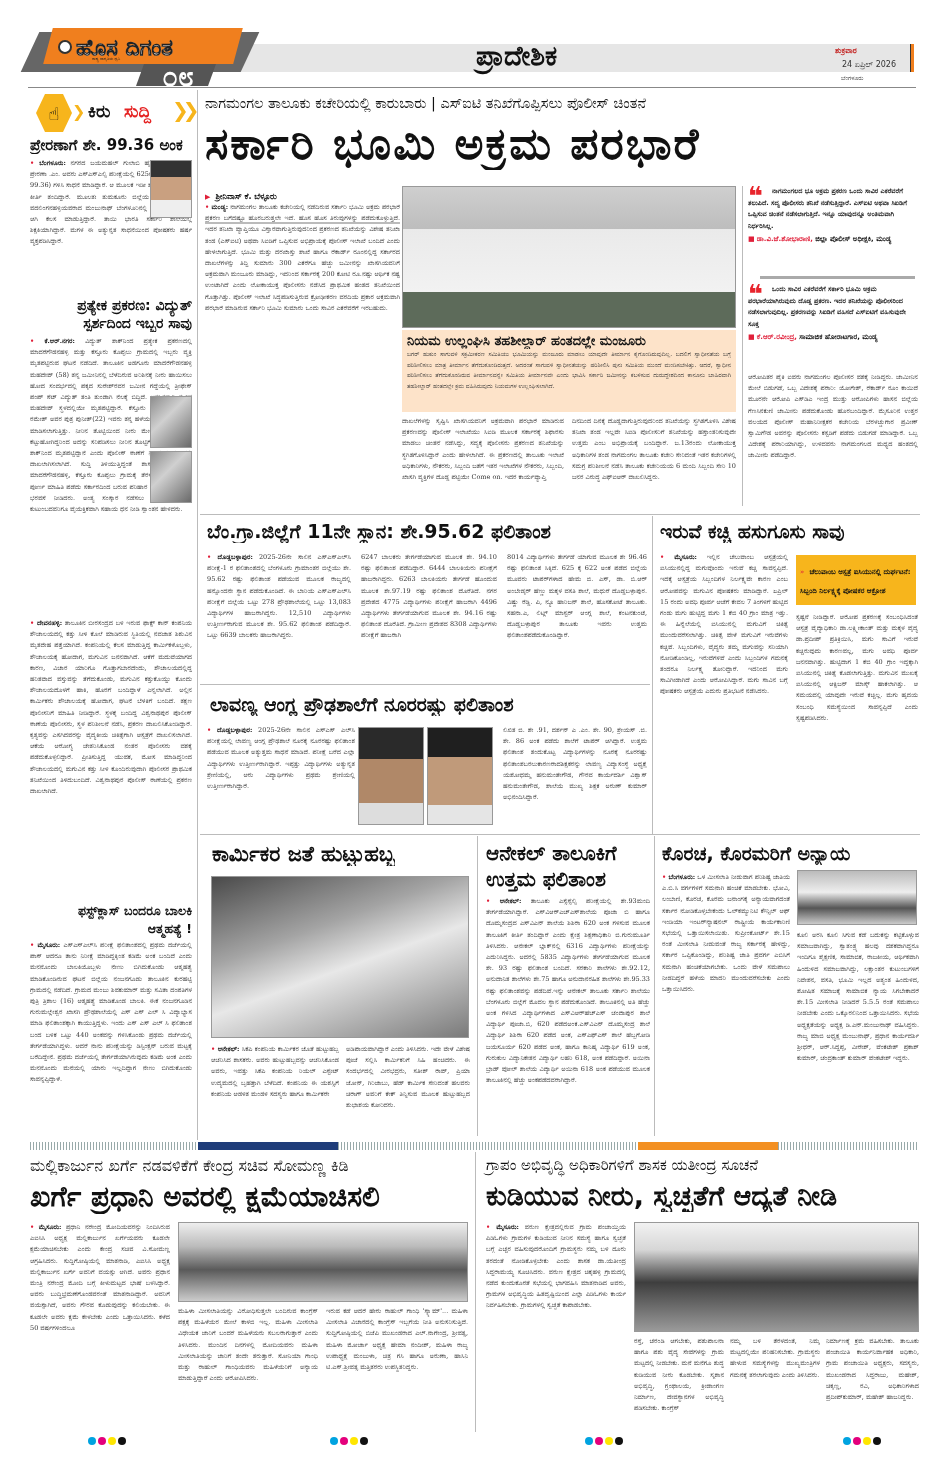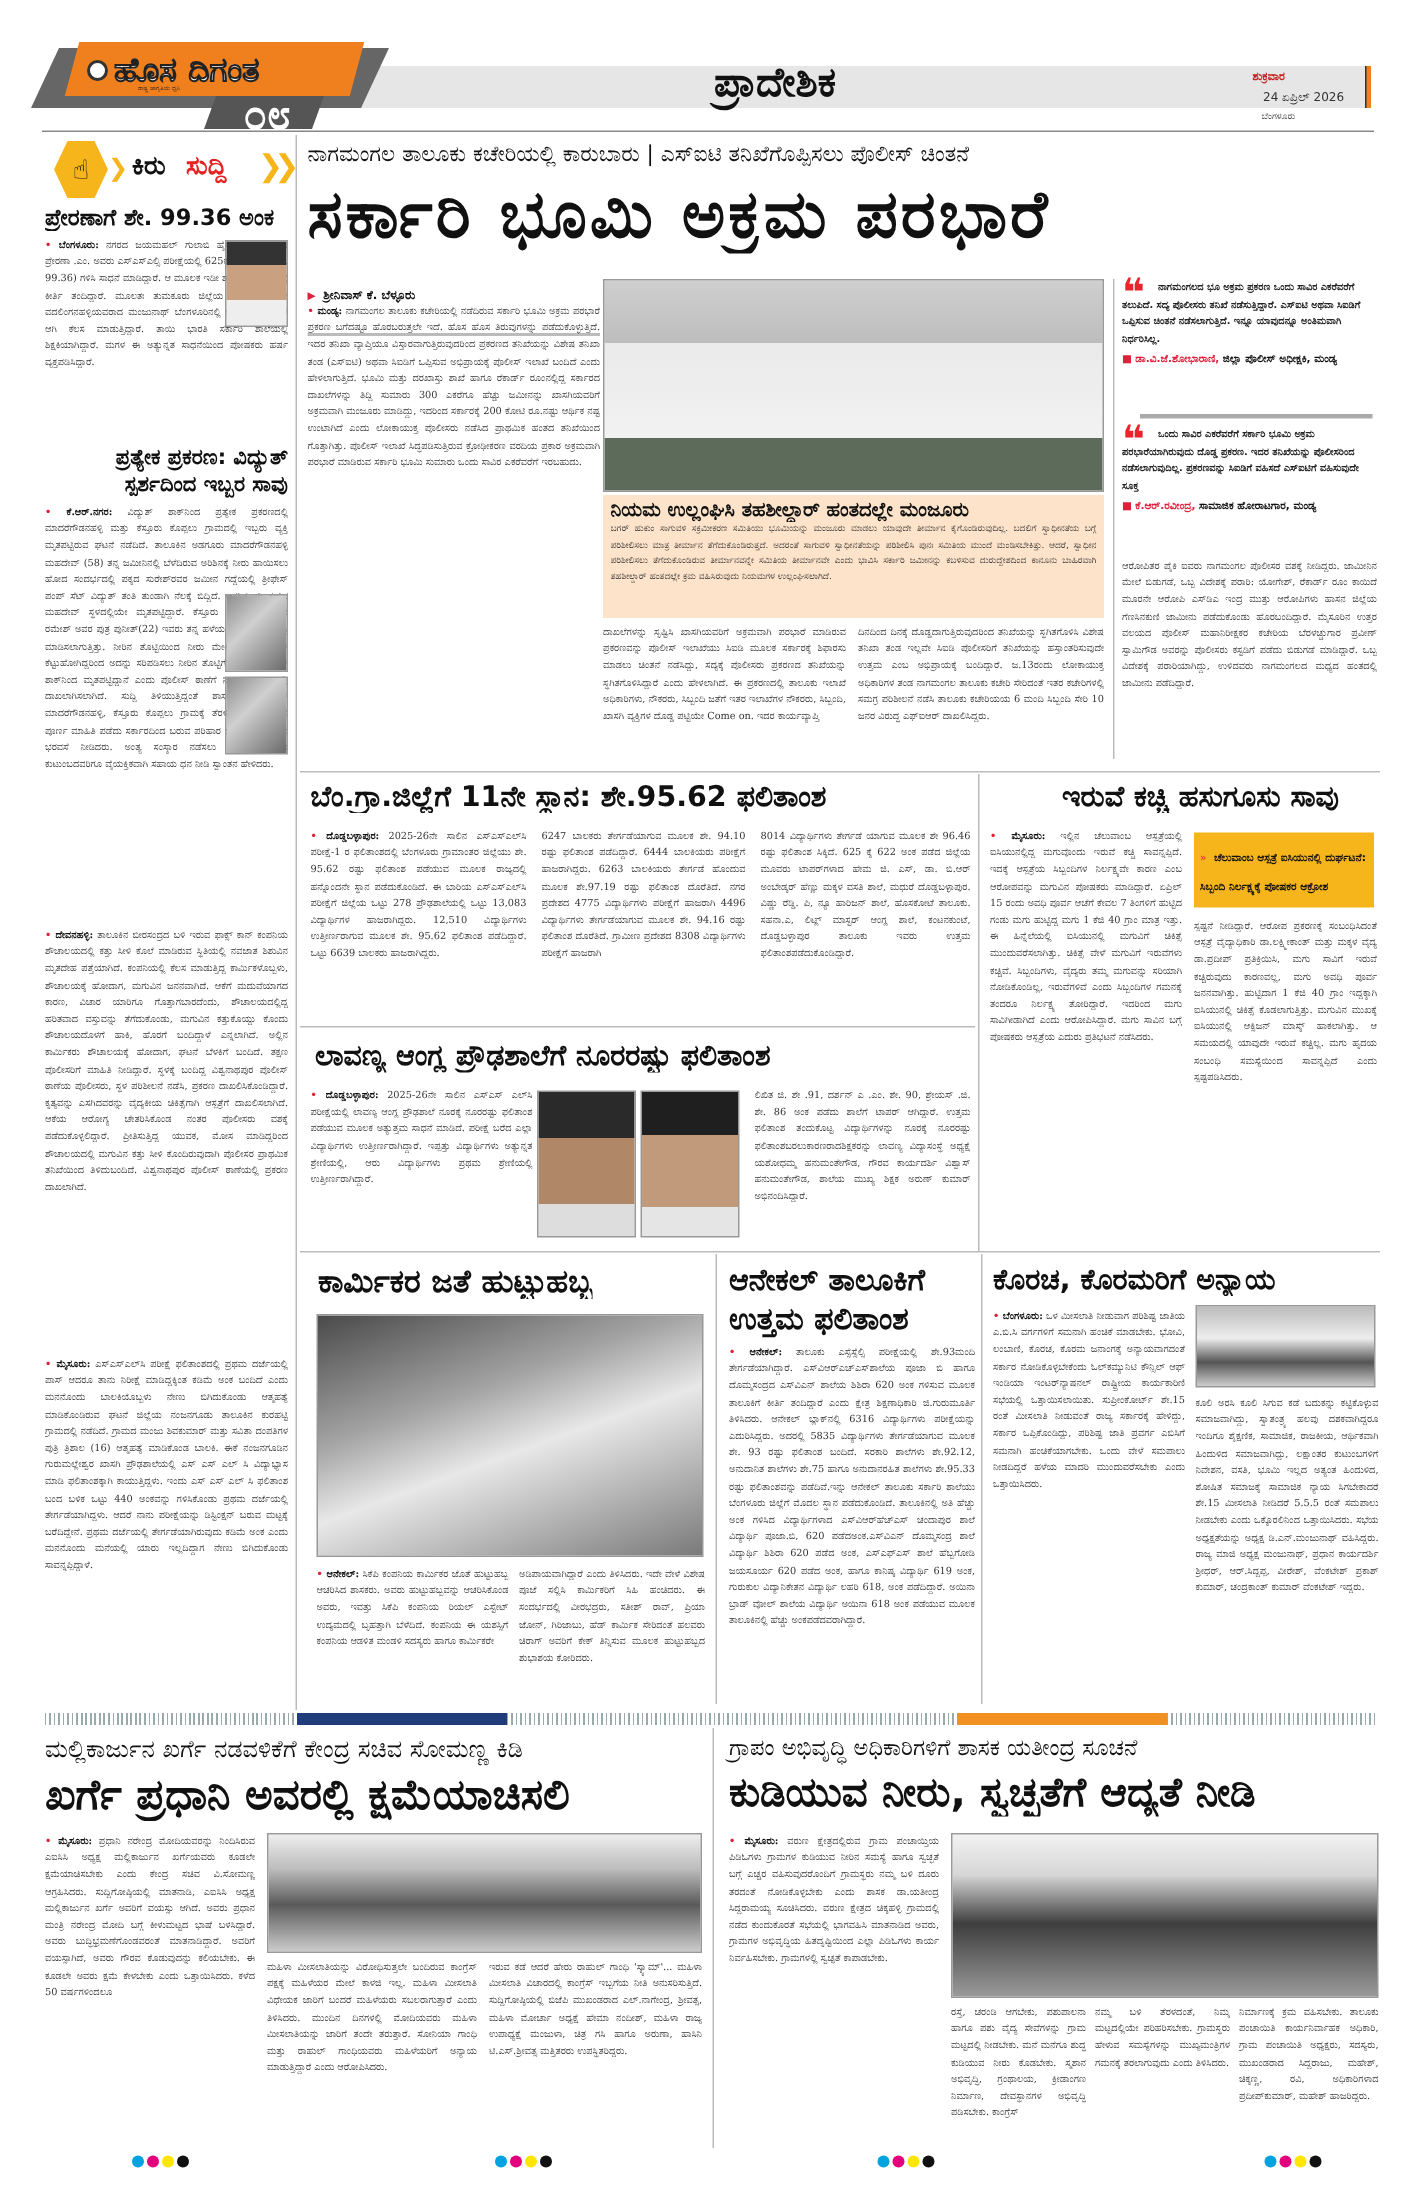--- a/index.html
+++ b/index.html
@@ -58,20 +58,21 @@
   <div class="photo" style="position:absolute;right:0;top:100px;width:42px;height:52px;"></div>
   <div class="photo" style="position:absolute;right:0;top:155px;width:42px;height:52px;"></div>
   <p class="txt" style="margin-top:4px;height:260px;"><span class="dot">• </span><span class="dl">ಕೆ.ಆರ್.ನಗರ:</span> <span>ವಿದ್ಯುತ್ ಶಾಕ್‌ನಿಂದ ಪ್ರತ್ಯೇಕ ಪ್ರಕರಣದಲ್ಲಿ ಮಾದರೆಗೌಡನಹಳ್ಳಿ ಮತ್ತು ಕೆಸ್ತೂರು ಕೊಪ್ಪಲು ಗ್ರಾಮದಲ್ಲಿ ಇಬ್ಬರು ವ್ಯಕ್ತಿ ಮೃತಪಟ್ಟಿರುವ ಘಟನೆ ನಡೆದಿದೆ. ತಾಲೂಕಿನ ಅಡಗೂರು ಮಾದರೆಗೌಡನಹಳ್ಳಿ ಮಹದೇವ್ (58) ತನ್ನ ಜಮೀನಿನಲ್ಲಿ ಬೆಳೆದಿರುವ ಅರಿಶಿನಕ್ಕೆ ನೀರು ಹಾಯಿಸಲು ಹೋದ ಸಂದರ್ಭದಲ್ಲಿ ಪಕ್ಕದ ಸುರೇಶ್‌ರವರ ಜಮೀನ ಗದ್ದೆಯಲ್ಲಿ ತ್ರೀಫೇಸ್ ಪಂಪ್ ಸೆಟ್ ವಿದ್ಯುತ್ ತಂತಿ ತುಂಡಾಗಿ ನೆಲಕ್ಕೆ ಬಿದ್ದಿದೆ. ಆಕಸ್ಮಿಕವಾಗಿ ತುಳಿದ ಮಹದೇವ್ ಸ್ಥಳದಲ್ಲಿಯೇ ಮೃತಪಟ್ಟಿದ್ದಾರೆ. ಕೆಸ್ತೂರು ಕೊಪ್ಪಲು ಗ್ರಾಮದ ರಮೇಶ್ ಅವರ ಪುತ್ರ ಪುನೀತ್(22) ಇವರು ತನ್ನ ಹಳೆಯ ಮನೆಯನ್ನು ದುರಸ್ತಿ ಮಾಡಿಸಲಾಗುತ್ತಿತ್ತು. ನೀರಿನ ತೊಟ್ಟಿಯಿಂದ ನೀರು ಮೇಲೆತ್ತುವ ಮೋಟಾರ್ ಕೆಟ್ಟುಹೋಗಿದ್ದರಿಂದ ಅದನ್ನು ಸರಿಪಡಿಸಲು ನೀರಿನ ತೊಟ್ಟಿಗೆ ಇಳಿದಾಗ ವಿದ್ಯುತ್ ಶಾಕ್‌ನಿಂದ ಮೃತಪಟ್ಟಿದ್ದಾನೆ ಎಂದು ಪೊಲೀಸ್ ಠಾಣೆಗೆ ನೀಡಿರುವ ದೂರಿನಲ್ಲಿ ದಾಖಲಾಗಿಸಲಾಗಿದೆ. ಸುದ್ದಿ ತಿಳಿಯುತ್ತಿದ್ದಂತೆ ಶಾಸಕ ಡಿ.ರವಿಶಂಕರ್ ಮಾದರೆಗೌಡನಹಳ್ಳಿ, ಕೆಸ್ತೂರು ಕೊಪ್ಪಲು ಗ್ರಾಮಕ್ಕೆ ತೆರಳಿ ಅವಘಡದ ಬಗ್ಗೆ ಪೂರ್ಣ ಮಾಹಿತಿ ಪಡೆದು ಸರ್ಕಾರದಿಂದ ಬರುವ ಪರಿಹಾರ ಧನವನ್ನು ಕೊಡಿಸುವ ಭರವಸೆ ನೀಡಿದರು. ಅಂತ್ಯ ಸಂಸ್ಕಾರ ನಡೆಸಲು ಮೃತಪಟ್ಟ ಇಬ್ಬರ ಕುಟುಂಬದವರಿಗೂ ವೈಯಕ್ತಿಕವಾಗಿ ಸಹಾಯ ಧನ ನೀಡಿ ಸ್ವಾಂತನ ಹೇಳಿದರು.</span></p>
 </article>
 
 <article class="abs" style="left:30px;top:616px;width:162px;">
   <p class="txt" style="margin-top:2px;height:240px;"><span class="dot">• </span><span class="dl">ದೇವನಹಳ್ಳಿ:</span> <span>ತಾಲೂಕಿನ ಬೀರಸಂದ್ರದ ಬಳಿ ಇರುವ ಫಾಕ್ಸ್ ಕಾನ್ ಕಂಪನಿಯ ಶೌಚಾಲಯದಲ್ಲಿ ಕತ್ತು ಸೀಳಿ ಕೊಲೆ ಮಾಡಿರುವ ಸ್ಥಿತಿಯಲ್ಲಿ ನವಜಾತ ಶಿಶುವಿನ ಮೃತದೇಹ ಪತ್ತೆಯಾಗಿದೆ. ಕಂಪನಿಯಲ್ಲಿ ಕೆಲಸ ಮಾಡುತ್ತಿದ್ದ ಕಾರ್ಮಿಕಳೊಬ್ಬಳು, ಶೌಚಾಲಯಕ್ಕೆ ಹೋದಾಗ, ಮಗುವಿನ ಜನನವಾಗಿದೆ. ಆಕೆಗೆ ಮದುವೆಯಾಗದ ಕಾರಣ, ವಿಚಾರ ಯಾರಿಗೂ ಗೊತ್ತಾಗಬಾರದೆಂದು, ಶೌಚಾಲಯದಲ್ಲಿದ್ದ ಹರಿತವಾದ ವಸ್ತುವನ್ನು ತೆಗೆದುಕೊಂಡು, ಮಗುವಿನ ಕತ್ತುಕೊಯ್ದು ಕೊಂದು ಶೌಚಾಲಯದೊಳಗೆ ಹಾಕಿ, ಹೊರಗೆ ಬಂದಿದ್ದಾಳೆ ಎನ್ನಲಾಗಿದೆ. ಅಲ್ಲಿನ ಕಾರ್ಮಿಕರು ಶೌಚಾಲಯಕ್ಕೆ ಹೋದಾಗ, ಘಟನೆ ಬೆಳಕಿಗೆ ಬಂದಿದೆ. ತಕ್ಷಣ ಪೊಲೀಸರಿಗೆ ಮಾಹಿತಿ ನೀಡಿದ್ದಾರೆ. ಸ್ಥಳಕ್ಕೆ ಬಂದಿದ್ದ ವಿಶ್ವನಾಥಪುರ ಪೊಲೀಸ್ ಠಾಣೆಯ ಪೊಲೀಸರು, ಸ್ಥಳ ಪರಿಶೀಲನೆ ನಡೆಸಿ, ಪ್ರಕರಣ ದಾಖಲಿಸಿಕೊಂಡಿದ್ದಾರೆ. ಕೃತ್ಯವನ್ನು ಎಸಗಿದವರನ್ನು ವೈದ್ಯಕೀಯ ಚಿಕಿತ್ಸೆಗಾಗಿ ಆಸ್ಪತ್ರೆಗೆ ದಾಖಲಿಸಲಾಗಿದೆ. ಆಕೆಯ ಆರೋಗ್ಯ ಚೇತರಿಸಿಕೊಂಡ ನಂತರ ಪೊಲೀಸರು ವಶಕ್ಕೆ ಪಡೆದುಕೊಳ್ಳಲಿದ್ದಾರೆ. ಪ್ರೀತಿಸುತ್ತಿದ್ದ ಯುವಕ, ಮೋಸ ಮಾಡಿದ್ದರಿಂದ ಶೌಚಾಲಯದಲ್ಲಿ ಮಗುವಿನ ಕತ್ತು ಸೀಳಿ ಕೊಂದಿರುವುದಾಗಿ ಪೊಲೀಸರ ಪ್ರಾಥಮಿಕ ತನಿಖೆಯಿಂದ ತಿಳಿದುಬಂದಿದೆ. ವಿಶ್ವನಾಥಪುರ ಪೊಲೀಸ್ ಠಾಣೆಯಲ್ಲಿ ಪ್ರಕರಣ ದಾಖಲಾಗಿದೆ.</span></p>
 </article>
 
 <article class="abs" style="left:30px;top:902px;width:162px;">
+  <h3 class="hd" style="font-size:12.5px;white-space:normal;text-align:right;line-height:18px;padding-left:40px;">ಫಸ್ಟ್‌ಕ್ಲಾಸ್ ಬಂದರೂ ಬಾಲಕಿ ಆತ್ಮಹತ್ಯೆ !</h3>
   <p class="txt" style="margin-top:2px;height:196px;"><span class="dot">• </span><span class="dl">ಮೈಸೂರು:</span> <span>ಎಸ್ಎಸ್ಎಲ್‌ಸಿ ಪರೀಕ್ಷೆ ಫಲಿತಾಂಶದಲ್ಲಿ ಪ್ರಥಮ ದರ್ಜೆಯಲ್ಲಿ ಪಾಸ್ ಆದರೂ ತಾನು ನಿರೀಕ್ಷೆ ಮಾಡಿದ್ದಕ್ಕಿಂತ ಕಡಿಮೆ ಅಂಕ ಬಂದಿದೆ ಎಂದು ಮನನೊಂದು ಬಾಲಕಿಯೊಬ್ಬಳು ನೇಣು ಬಿಗಿದುಕೊಂಡು ಆತ್ಮಹತ್ಯೆ ಮಾಡಿಕೊಂಡಿರುವ ಘಟನೆ ಜಿಲ್ಲೆಯ ನಂಜನಗೂಡು ತಾಲೂಕಿನ ಕುರಹಟ್ಟಿ ಗ್ರಾಮದಲ್ಲಿ ನಡೆದಿದೆ. ಗ್ರಾಮದ ಮಂಜು ಶಿವಕುಮಾರ್ ಮತ್ತು ಸವಿತಾ ದಂಪತಿಗಳ ಪುತ್ರಿ ತ್ರಿಶಾಲ (16) ಆತ್ಮಹತ್ಯೆ ಮಾಡಿಕೊಂಡ ಬಾಲಕಿ. ಈಕೆ ನಂಜನಗೂಡಿನ ಗುರುಮಲ್ಲೇಶ್ವರ ಖಾಸಗಿ ಪ್ರೌಢಶಾಲೆಯಲ್ಲಿ ಎಸ್ ಎಸ್ ಎಲ್ ಸಿ ವಿದ್ಯಾಭ್ಯಾಸ ಮಾಡಿ ಫಲಿತಾಂಶಕ್ಕಾಗಿ ಕಾಯುತ್ತಿದ್ದಳು. ಇಂದು ಎಸ್ ಎಸ್ ಎಲ್ ಸಿ ಫಲಿತಾಂಶ ಬಂದ ಬಳಿಕ ಒಟ್ಟು 440 ಅಂಕವನ್ನು ಗಳಿಸಿಕೊಂಡು ಪ್ರಥಮ ದರ್ಜೆಯಲ್ಲಿ ತೇರ್ಗಡೆಯಾಗಿದ್ದಳು. ಆದರೆ ನಾನು ಪರೀಕ್ಷೆಯನ್ನು ಡಿಸ್ಟಿಂಕ್ಷನ್ ಬರುವ ಮಟ್ಟಕ್ಕೆ ಬರೆದಿದ್ದೇನೆ. ಪ್ರಥಮ ದರ್ಜೆಯಲ್ಲಿ ತೇರ್ಗಡೆಯಾಗಿರುವುದು ಕಡಿಮೆ ಅಂಕ ಎಂದು ಮನನೊಂದು ಮನೆಯಲ್ಲಿ ಯಾರು ಇಲ್ಲದಿದ್ದಾಗ ನೇಣು ಬಿಗಿದುಕೊಂಡು ಸಾವನ್ನಪ್ಪಿದ್ದಾಳೆ.</span></p>
 </article>
 
 <div class="abs" style="left:205px;top:95px;font-size:14.5px;color:#111;white-space:nowrap;">ನಾಗಮಂಗಲ ತಾಲೂಕು ಕಚೇರಿಯಲ್ಲಿ ಕಾರುಬಾರು | ಎಸ್ಐಟಿ ತನಿಖೆಗೊಪ್ಪಿಸಲು ಪೊಲೀಸ್ ಚಿಂತನೆ</div>
 <h1 class="abs hd" style="left:205px;top:118px;font-size:44px;letter-spacing:2px;">ಸರ್ಕಾರಿ ಭೂಮಿ ಅಕ್ರಮ ಪರಭಾರೆ</h1>
 
 <div class="abs" style="left:205px;top:184px;width:195px;border-bottom:2px solid #bbb;padding-bottom:19px;">
   <span style="color:#e0203a;font-size:7px;">▶</span>
   <span style="font-size:8px;font-weight:bold;">ಶ್ರೀನಿವಾಸ್ ಕೆ. ಬೆಳ್ಳೂರು</span>
 </div>
@@ -115,21 +116,21 @@
 <p class="abs txt" style="left:361px;top:552px;width:136px;height:118px;">6247 ಬಾಲಕರು ತೇರ್ಗಡೆಯಾಗುವ ಮೂಲಕ ಶೇ. 94.10 ರಷ್ಟು ಫಲಿತಾಂಶ ಪಡೆದಿದ್ದಾರೆ. 6444 ಬಾಲಕಿಯರು ಪರೀಕ್ಷೆಗೆ ಹಾಜರಾಗಿದ್ದರು. 6263 ಬಾಲಕಿಯರು ತೇರ್ಗಡೆ ಹೊಂದುವ ಮೂಲಕ ಶೇ.97.19 ರಷ್ಟು ಫಲಿತಾಂಶ ದೊರೆತಿದೆ. ನಗರ ಪ್ರದೇಶದ 4775 ವಿದ್ಯಾರ್ಥಿಗಳು ಪರೀಕ್ಷೆಗೆ ಹಾಜರಾಗಿ 4496 ವಿದ್ಯಾರ್ಥಿಗಳು ತೇರ್ಗಡೆಯಾಗುವ ಮೂಲಕ ಶೇ. 94.16 ರಷ್ಟು ಫಲಿತಾಂಶ ದೊರೆತಿದೆ. ಗ್ರಾಮೀಣ ಪ್ರದೇಶದ 8308 ವಿದ್ಯಾರ್ಥಿಗಳು ಪರೀಕ್ಷೆಗೆ ಹಾಜರಾಗಿ</p>
 <p class="abs txt" style="left:507px;top:552px;width:140px;height:118px;">8014 ವಿದ್ಯಾರ್ಥಿಗಳು ತೇರ್ಗಡೆ ಯಾಗುವ ಮೂಲಕ ಶೇ 96.46 ರಷ್ಟು ಫಲಿತಾಂಶ ಸಿಕ್ಕಿದೆ. 625 ಕ್ಕೆ 622 ಅಂಕ ಪಡೆದ ಜಿಲ್ಲೆಯ ಮೂವರು ಟಾಪರ್‌ಗಳಾದ ಹೇಮ ಜಿ. ಎಸ್, ಡಾ. ಬಿ.ಆರ್ ಅಂಬೇಡ್ಕರ್ ಹೆಣ್ಣು ಮಕ್ಕಳ ವಸತಿ ಶಾಲೆ, ಮಧುರೆ ದೊಡ್ಡಬಳ್ಳಾಪುರ. ವಿಷ್ಣು ರೆಡ್ಡಿ. ಪಿ, ನ್ಯೂ ಹಾರಿಜನ್ ಶಾಲೆ, ಹೊಸಕೋಟೆ ತಾಲೂಕು. ಸಹನಾ.ಎ, ಲಿಟ್ಲ್ ಮಾಸ್ಟರ್ ಆಂಗ್ಲ ಶಾಲೆ, ಕಂಟನಕುಂಟೆ, ದೊಡ್ಡಬಳ್ಳಾಪುರ ತಾಲೂಕು ಇವರು ಉತ್ತಮ ಫಲಿತಾಂಶಪಡೆದುಕೊಂಡಿದ್ದಾರೆ.</p>
 <div class="hline" style="left:200px;top:684px;width:450px;"></div>
 
 <h2 class="abs hd" style="left:210px;top:693px;font-size:19px;">ಲಾವಣ್ಯ ಆಂಗ್ಲ ಪ್ರೌಢಶಾಲೆಗೆ ನೂರರಷ್ಟು ಫಲಿತಾಂಶ</h2>
 <p class="abs txt" style="left:207px;top:725px;width:148px;height:100px;"><span class="dot">• </span><span class="dl">ದೊಡ್ಡಬಳ್ಳಾಪುರ:</span> <span>2025-26ನೇ ಸಾಲಿನ ಎಸ್ಎಸ್ ಎಲ್‌ಸಿ ಪರೀಕ್ಷೆಯಲ್ಲಿ ಲಾವಣ್ಯ ಆಂಗ್ಲ ಪ್ರೌಢಶಾಲೆ ನೂರಕ್ಕೆ ನೂರರಷ್ಟು ಫಲಿತಾಂಶ ಪಡೆಯುವ ಮೂಲಕ ಅತ್ಯುತ್ತಮ ಸಾಧನೆ ಮಾಡಿದೆ. ಪರೀಕ್ಷೆ ಬರೆದ ಎಲ್ಲಾ ವಿದ್ಯಾರ್ಥಿಗಳು ಉತ್ತೀರ್ಣರಾಗಿದ್ದಾರೆ. ಇಪ್ಪತ್ತು ವಿದ್ಯಾರ್ಥಿಗಳು ಅತ್ಯುನ್ನತ ಶ್ರೇಣಿಯಲ್ಲಿ, ಆರು ವಿದ್ಯಾರ್ಥಿಗಳು ಪ್ರಥಮ ಶ್ರೇಣಿಯಲ್ಲಿ ಉತ್ತೀರ್ಣರಾಗಿದ್ದಾರೆ.</span></p>
 <div class="abs photo" style="left:358px;top:727px;width:66px;height:98px;background:linear-gradient(#2a2a2a 0 32%,#b08868 32% 78%,#ddd 78%);"></div>
 <div class="abs photo" style="left:427px;top:727px;width:66px;height:98px;background:linear-gradient(#1f1f1f 0 30%,#c09a7a 30% 80%,#e5e5e5 80%);"></div>
 <p class="abs txt" style="left:503px;top:725px;width:144px;height:100px;">ಲಿಖಿತ ಜಿ. ಶೇ .91, ದರ್ಶನ್ ಎ .ಎಂ. ಶೇ. 90, ಶ್ರೇಯಸ್ .ಜಿ. ಶೇ. 86 ಅಂಕ ಪಡೆದು ಶಾಲೆಗೆ ಟಾಪರ್ ಆಗಿದ್ದಾರೆ. ಉತ್ತಮ ಫಲಿತಾಂಶ ತಂದುಕೊಟ್ಟ ವಿದ್ಯಾರ್ಥಿಗಳನ್ನು ನೂರಕ್ಕೆ ನೂರರಷ್ಟು ಫಲಿತಾಂಶಬರಲುಕಾರಣರಾದಶಿಕ್ಷಕರನ್ನು ಲಾವಣ್ಯ ವಿದ್ಯಾಸಂಸ್ಥೆ ಅಧ್ಯಕ್ಷೆ ಯಶೋಧಮ್ಮ ಹನುಮಂತೇಗೌಡ, ಗೌರವ ಕಾರ್ಯದರ್ಶಿ ವಿಶ್ವಾಸ್ ಹನುಮಂತೇಗೌಡ, ಶಾಲೆಯ ಮುಖ್ಯ ಶಿಕ್ಷಕ ಅರುಣ್ ಕುಮಾರ್ ಅಭಿನಂದಿಸಿದ್ದಾರೆ.</p>
 
-<h2 class="abs hd" style="left:660px;top:520px;font-size:19px;margin-left:48px;">ಇರುವೆ ಕಚ್ಚಿ ಹಸುಗೂಸು ಸಾವು</h2>
+<h2 class="abs hd" style="left:660px;top:520px;font-size:19px;">ಇರುವೆ ಕಚ್ಚಿ ಹಸುಗೂಸು ಸಾವು</h2>
 <p class="abs txt" style="left:660px;top:552px;width:128px;height:276px;"><span class="dot">• </span><span class="dl">ಮೈಸೂರು:</span> <span>ಇಲ್ಲಿನ ಚೆಲುವಾಂಬ ಆಸ್ಪತ್ರೆಯಲ್ಲಿ ಐಸಿಯುನಲ್ಲಿದ್ದ ಮಗುವೊಂದು ಇರುವೆ ಕಚ್ಚಿ ಸಾವನ್ನಪ್ಪಿದೆ. ಇದಕ್ಕೆ ಆಸ್ಪತ್ರೆಯ ಸಿಬ್ಬಂದಿಗಳ ನಿರ್ಲಕ್ಷ್ಯವೇ ಕಾರಣ ಎಂಬ ಆರೋಪವನ್ನು ಮಗುವಿನ ಪೋಷಕರು ಮಾಡಿದ್ದಾರೆ. ಏಪ್ರಿಲ್ 15 ರಂದು ಅವಧಿ ಪೂರ್ವ ಆಚೆಗೆ ಕೇವಲ 7 ತಿಂಗಳಿಗೆ ಹುಟ್ಟಿದ ಗಂಡು ಮಗು ಹುಟ್ಟಿದ್ದ ಮಗು 1 ಕೆಜಿ 40 ಗ್ರಾಂ ಮಾತ್ರ ಇತ್ತು. ಈ ಹಿನ್ನೆಲೆಯಲ್ಲಿ ಐಸಿಯುನಲ್ಲಿ ಮಗುವಿಗೆ ಚಿಕಿತ್ಸೆ ಮುಂದುವರೆಸಲಾಗಿತ್ತು. ಚಿಕಿತ್ಸೆ ವೇಳೆ ಮಗುವಿಗೆ ಇರುವೆಗಳು ಕಚ್ಚಿವೆ. ಸಿಬ್ಬಂದಿಗಳು, ವೈದ್ಯರು ತಮ್ಮ ಮಗುವನ್ನು ಸರಿಯಾಗಿ ನೋಡಿಕೊಂಡಿಲ್ಲ, ಇರುವೆಗಳಿವೆ ಎಂದು ಸಿಬ್ಬಂದಿಗಳ ಗಮನಕ್ಕೆ ತಂದರೂ ನಿರ್ಲಕ್ಷ್ಯ ತೋರಿದ್ದಾರೆ. ಇದರಿಂದ ಮಗು ಸಾವಿಗೀಡಾಗಿದೆ ಎಂದು ಆರೋಪಿಸಿದ್ದಾರೆ. ಮಗು ಸಾವಿನ ಬಗ್ಗೆ ಪೋಷಕರು ಆಸ್ಪತ್ರೆಯ ಎದುರು ಪ್ರತಿಭಟನೆ ನಡೆಸಿದರು.</span></p>
 <div class="abs" style="left:796px;top:555px;width:120px;height:50px;background:#f7b51c;padding:4px;">
   <span style="color:#e0203a;font-size:7px;">»</span>
   <span style="font-size:7px;font-weight:bold;line-height:11px;">ಚೆಲುವಾಂಬ ಆಸ್ಪತ್ರೆ ಐಸಿಯುನಲ್ಲಿ ದುರ್ಘಟನೆ: ಸಿಬ್ಬಂದಿ ನಿರ್ಲಕ್ಷ್ಯಕ್ಕೆ ಪೋಷಕರ ಆಕ್ರೋಶ</span>
 </div>
 <p class="abs txt" style="left:796px;top:612px;width:122px;height:216px;">ಸ್ಪಷ್ಟನೆ ನೀಡಿದ್ದಾರೆ. ಆರೋಪ ಪ್ರಕರಣಕ್ಕೆ ಸಂಬಂಧಿಸಿದಂತೆ ಆಸ್ಪತ್ರೆ ವೈದ್ಯಾಧಿಕಾರಿ ಡಾ.ಲಕ್ಷ್ಮೀಕಾಂತ್ ಮತ್ತು ಮಕ್ಕಳ ವೈದ್ಯ ಡಾ.ಪ್ರದೀಪ್ ಪ್ರತಿಕ್ರಿಯಿಸಿ, ಮಗು ಸಾವಿಗೆ ಇರುವೆ ಕಚ್ಚಿರುವುದು ಕಾರಣವಲ್ಲ, ಮಗು ಅವಧಿ ಪೂರ್ವ ಜನನವಾಗಿತ್ತು. ಹುಟ್ಟಿದಾಗ 1 ಕೆಜಿ 40 ಗ್ರಾಂ ಇದ್ದಕ್ಕಾಗಿ ಐಸಿಯುನಲ್ಲಿ ಚಿಕಿತ್ಸೆ ಕೊಡಲಾಗುತ್ತಿತ್ತು. ಮಗುವಿನ ಮುಖಕ್ಕೆ ಐಸಿಯುನಲ್ಲಿ ಆಕ್ಸಿಜನ್ ಮಾಸ್ಕ್ ಹಾಕಲಾಗಿತ್ತು. ಆ ಸಮಯದಲ್ಲಿ ಯಾವುದೇ ಇರುವೆ ಕಚ್ಚಿಲ್ಲ. ಮಗು ಹೃದಯ ಸಂಬಂಧಿ ಸಮಸ್ಯೆಯಿಂದ ಸಾವನ್ನಪ್ಪಿದೆ ಎಂದು ಸ್ಪಷ್ಟಪಡಿಸಿದರು.</p>
 
 <div class="hline" style="left:200px;top:834px;width:720px;"></div>
 
 <h2 class="abs hd" style="left:212px;top:842px;font-size:21px;text-align:center;">ಕಾರ್ಮಿಕರ ಜತೆ ಹುಟ್ಟುಹಬ್ಬ</h2>

